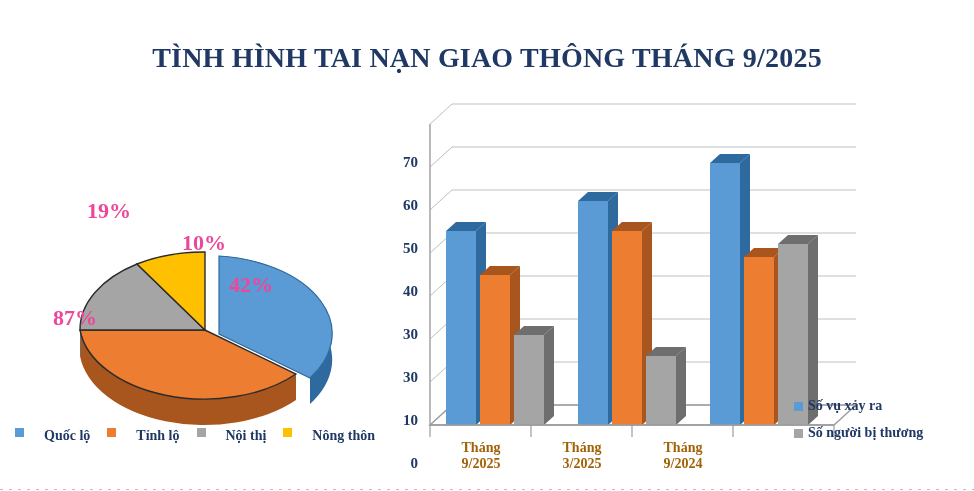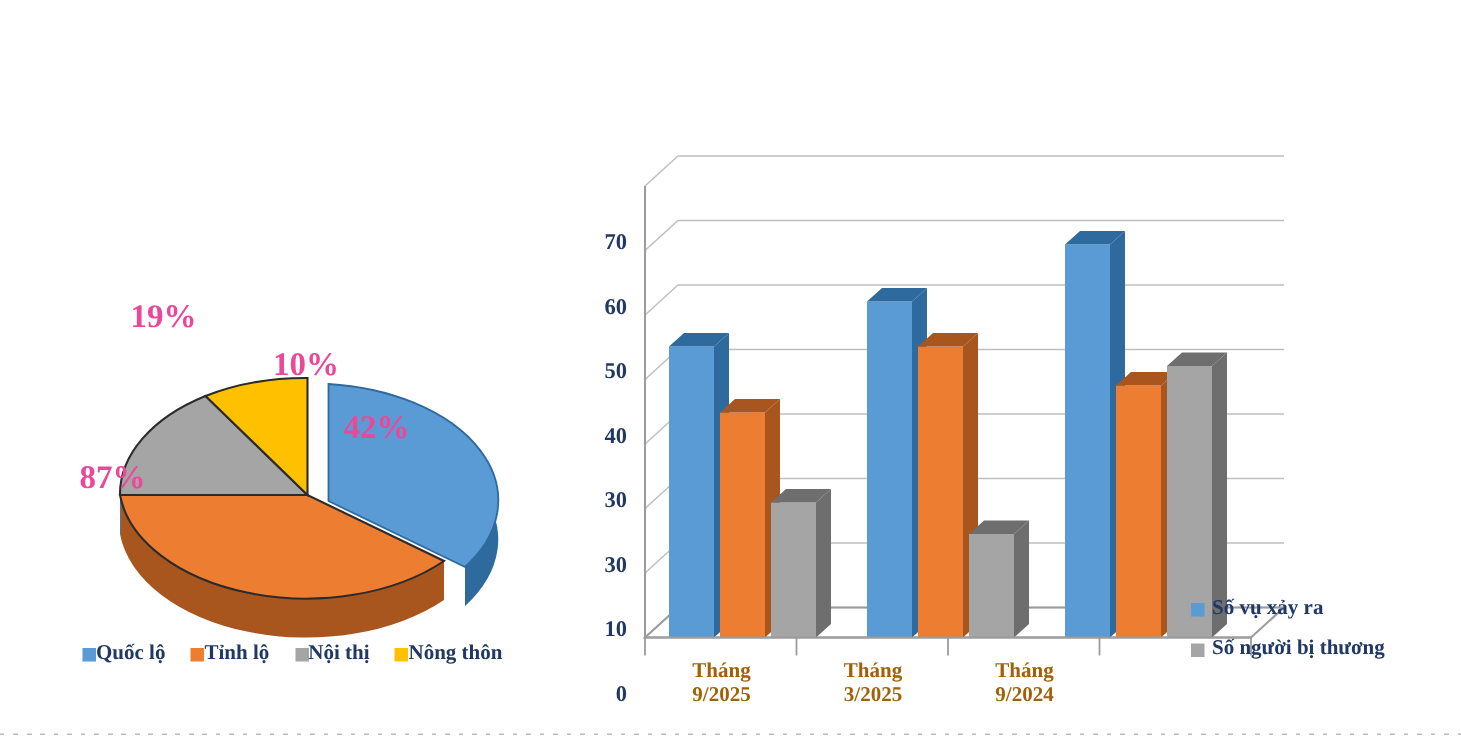--- a/index.html
+++ b/index.html
@@ -27,21 +27,21 @@
   #pie-stage{position:absolute;left:0;top:0;width:370px;height:280px;}
   .pie-svg{position:absolute;left:0;top:0;}
   .pct{
     position:absolute;color:#ec4899;font-weight:bold;font-size:22px;
     font-family:"Liberation Serif", serif;
   }
   #pie-legend{
     position:absolute;left:0;top:278px;width:370px;
     display:flex;justify-content:center;align-items:center;gap:17px;
   }
-  .lg-item{display:flex;align-items:center;gap:0;}
+  .lg-item{display:flex;align-items:flex-start;gap:20px;}
   .lg-sw{width:9px;height:9px;display:inline-block;}
   .lg-tx{font-size:14px;font-weight:bold;color:#1F3864;font-family:"Liberation Serif", serif;white-space:nowrap;}
 
   
   #bar-panel{position:absolute;left:378px;top:95px;width:596px;height:396px;}
   .bar-svg{position:absolute;left:0;top:0;}
   .ytick{
     position:absolute;width:40px;text-align:right;
     font-size:15px;font-weight:bold;color:#1F3864;
     font-family:"Liberation Serif", serif;
@@ -58,20 +58,21 @@
   .blg-tx{font-size:14px;font-weight:bold;color:#1F3864;font-family:"Liberation Serif", serif;white-space:nowrap;}
 
   .botline{position:absolute;left:0;top:489px;width:974px;height:1px;
            background:repeating-linear-gradient(to right,#b9bcc4 0 3px,transparent 3px 9px);}
 </style>
 </head>
 <body>
 
 <div id="root">
 
+  <div class="title">TÌNH HÌNH TAI NẠN GIAO THÔNG THÁNG 9/2025</div>
 
   <div id="pie-panel">
     <div id="pie-stage">
       <svg class="pie-svg" width="370" height="280" viewBox="0 0 370 280">
         <defs>
           <clipPath id="cl-blue">
               <path d="M212 90 L212 240 L348 240 L348 90 Z"></path>
             </clipPath>
         </defs>
 

